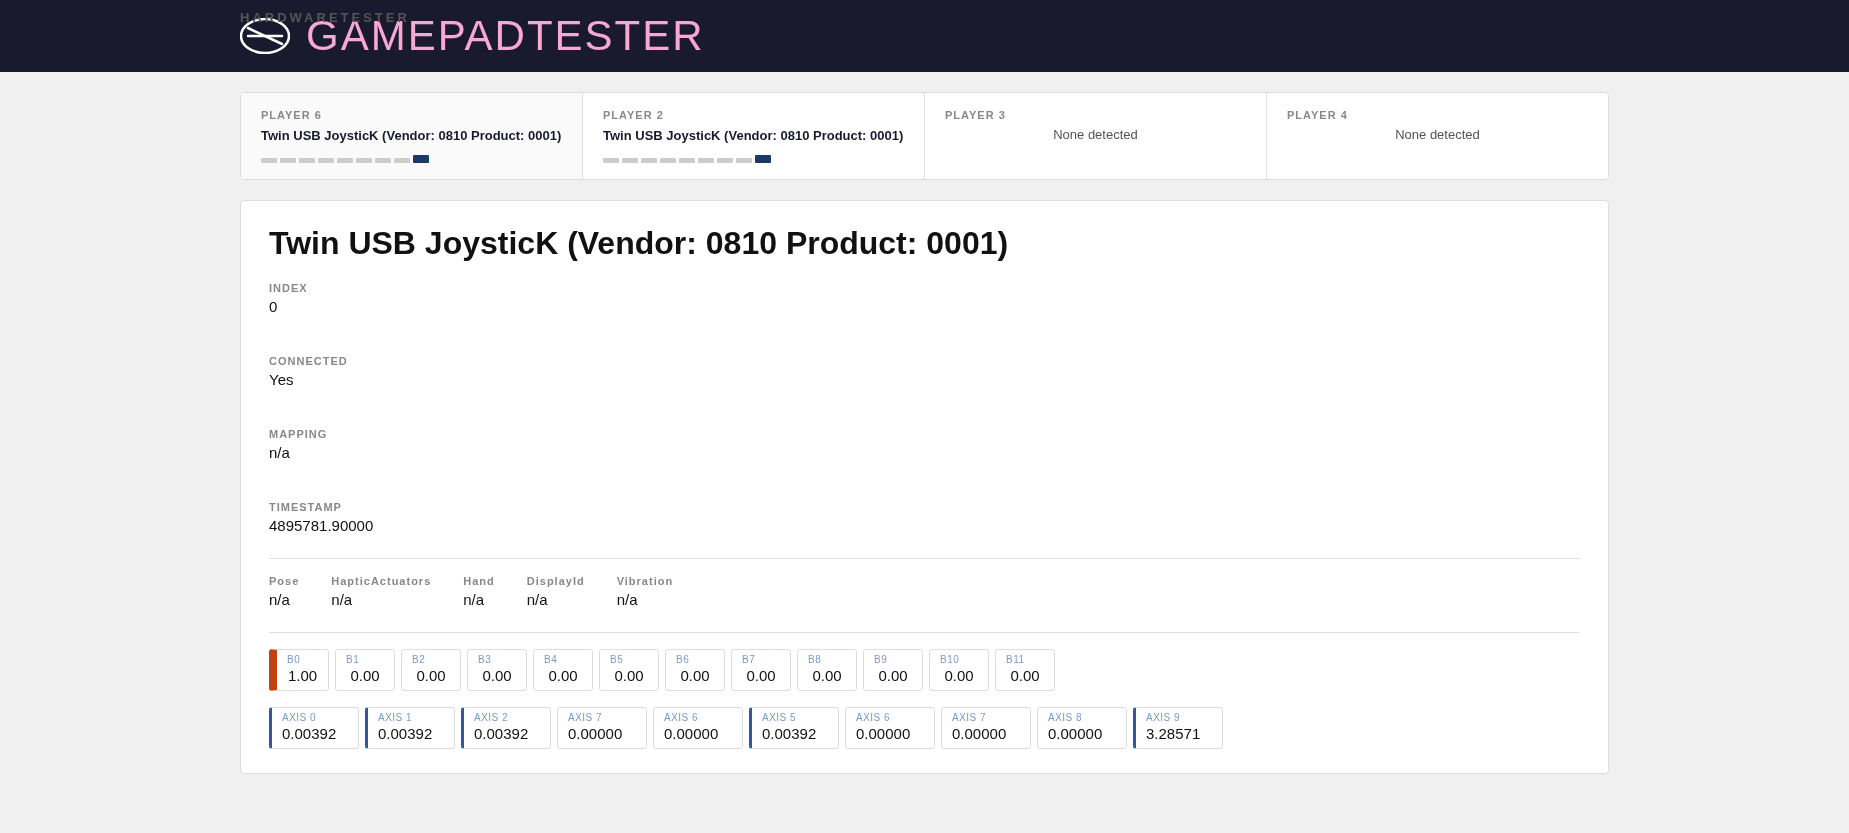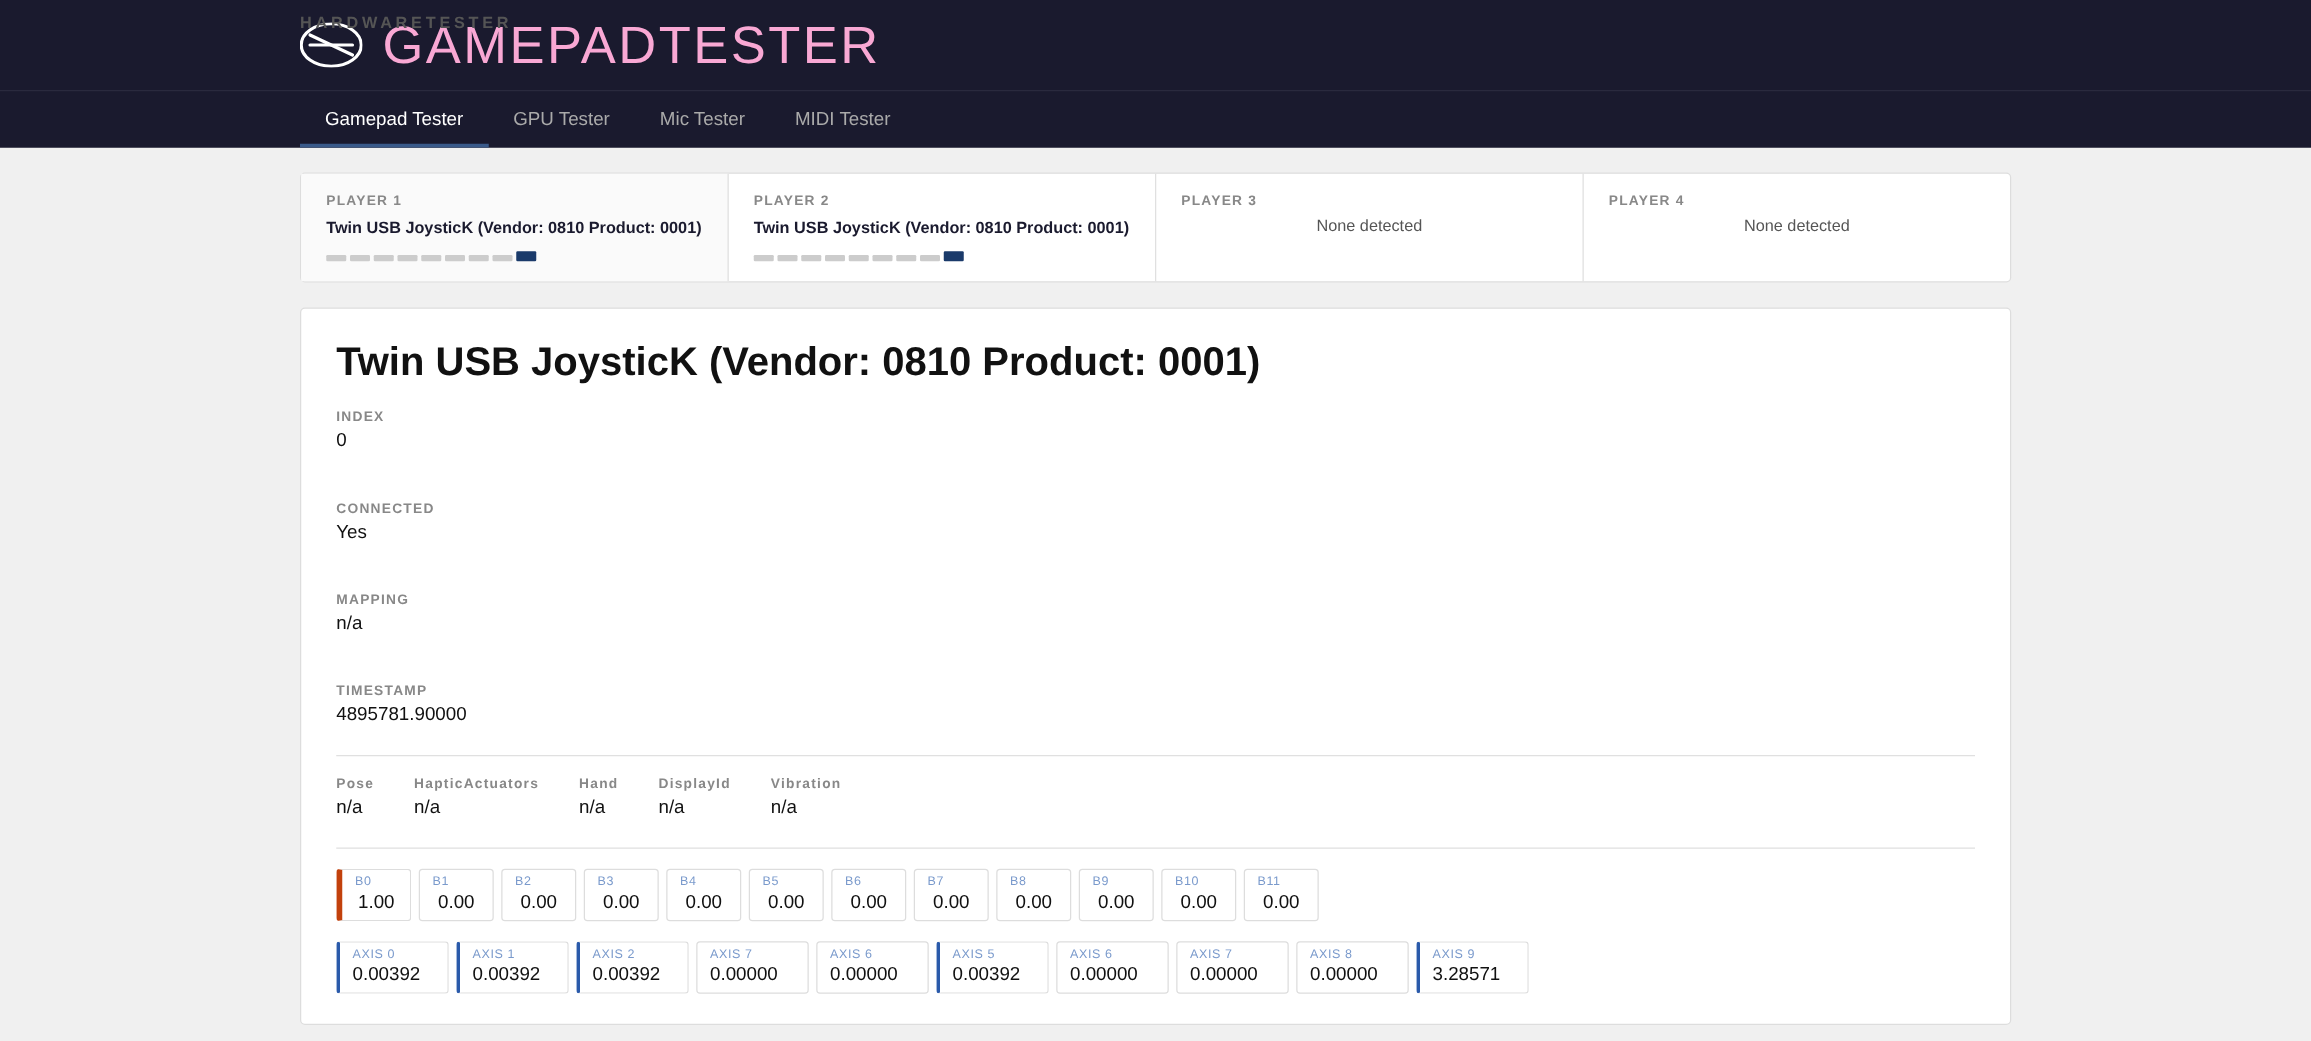--- a/index.html
+++ b/index.html
@@ -192,21 +192,21 @@
     }
     .button-cell {
       border: 1px solid #ddd;
       border-radius: 3px;
       padding: 4px 10px 6px 10px;
       min-width: 60px;
       background: #fff;
       position: relative;
     }
     .button-cell.pressed {
-      border-left: 5px solid #c2410c;
+      border-left: 8px solid #c2410c;
     }
     .button-cell-label {
       font-size: 10px;
       color: #7a9aCC;
       letter-spacing: 0.5px;
       margin-bottom: 2px;
     }
     .button-cell-value {
       font-size: 15px;
       color: #111;
@@ -267,37 +267,29 @@
 
       <svg class="logo-icon" viewBox="0 0 50 36" fill="none">
         <ellipse cx="25" cy="18" rx="24" ry="17" fill="none" stroke="#fff" stroke-width="2.5"></ellipse>
         <line x1="8" y1="10" x2="42" y2="26" stroke="#fff" stroke-width="2.5" stroke-linecap="round"></line>
         <line x1="8" y1="18" x2="42" y2="18" stroke="#fff" stroke-width="2.5" stroke-linecap="round"></line>
       </svg>
       <div class="brand-name">
         <span>GAMEPAD</span><span>TESTER</span>
       </div>
     </div>
-    <nav class="nav">
-      <div class="nav-inner">
-        <a class="nav-item active">Gamepad Tester</a>
-        <a class="nav-item">GPU Tester</a>
-        <a class="nav-item">Mic Tester</a>
-        <a class="nav-item">MIDI Tester</a>
-      </div>
-    </nav>
   </div>
 </div>
 
 <div class="main">
 
   <div class="players-panel">
 
     <div class="player-slot active">
-      <div class="player-label">PLAYER 1</div>
+      <div class="player-label">PLAYER 6</div>
       <div class="player-name">Twin USB JoysticK (Vendor: 0810 Product: 0001)</div>
       <div class="player-bars">
         <div class="bar"></div>
         <div class="bar"></div>
         <div class="bar"></div>
         <div class="bar"></div>
         <div class="bar"></div>
         <div class="bar"></div>
         <div class="bar"></div>
         <div class="bar"></div>

